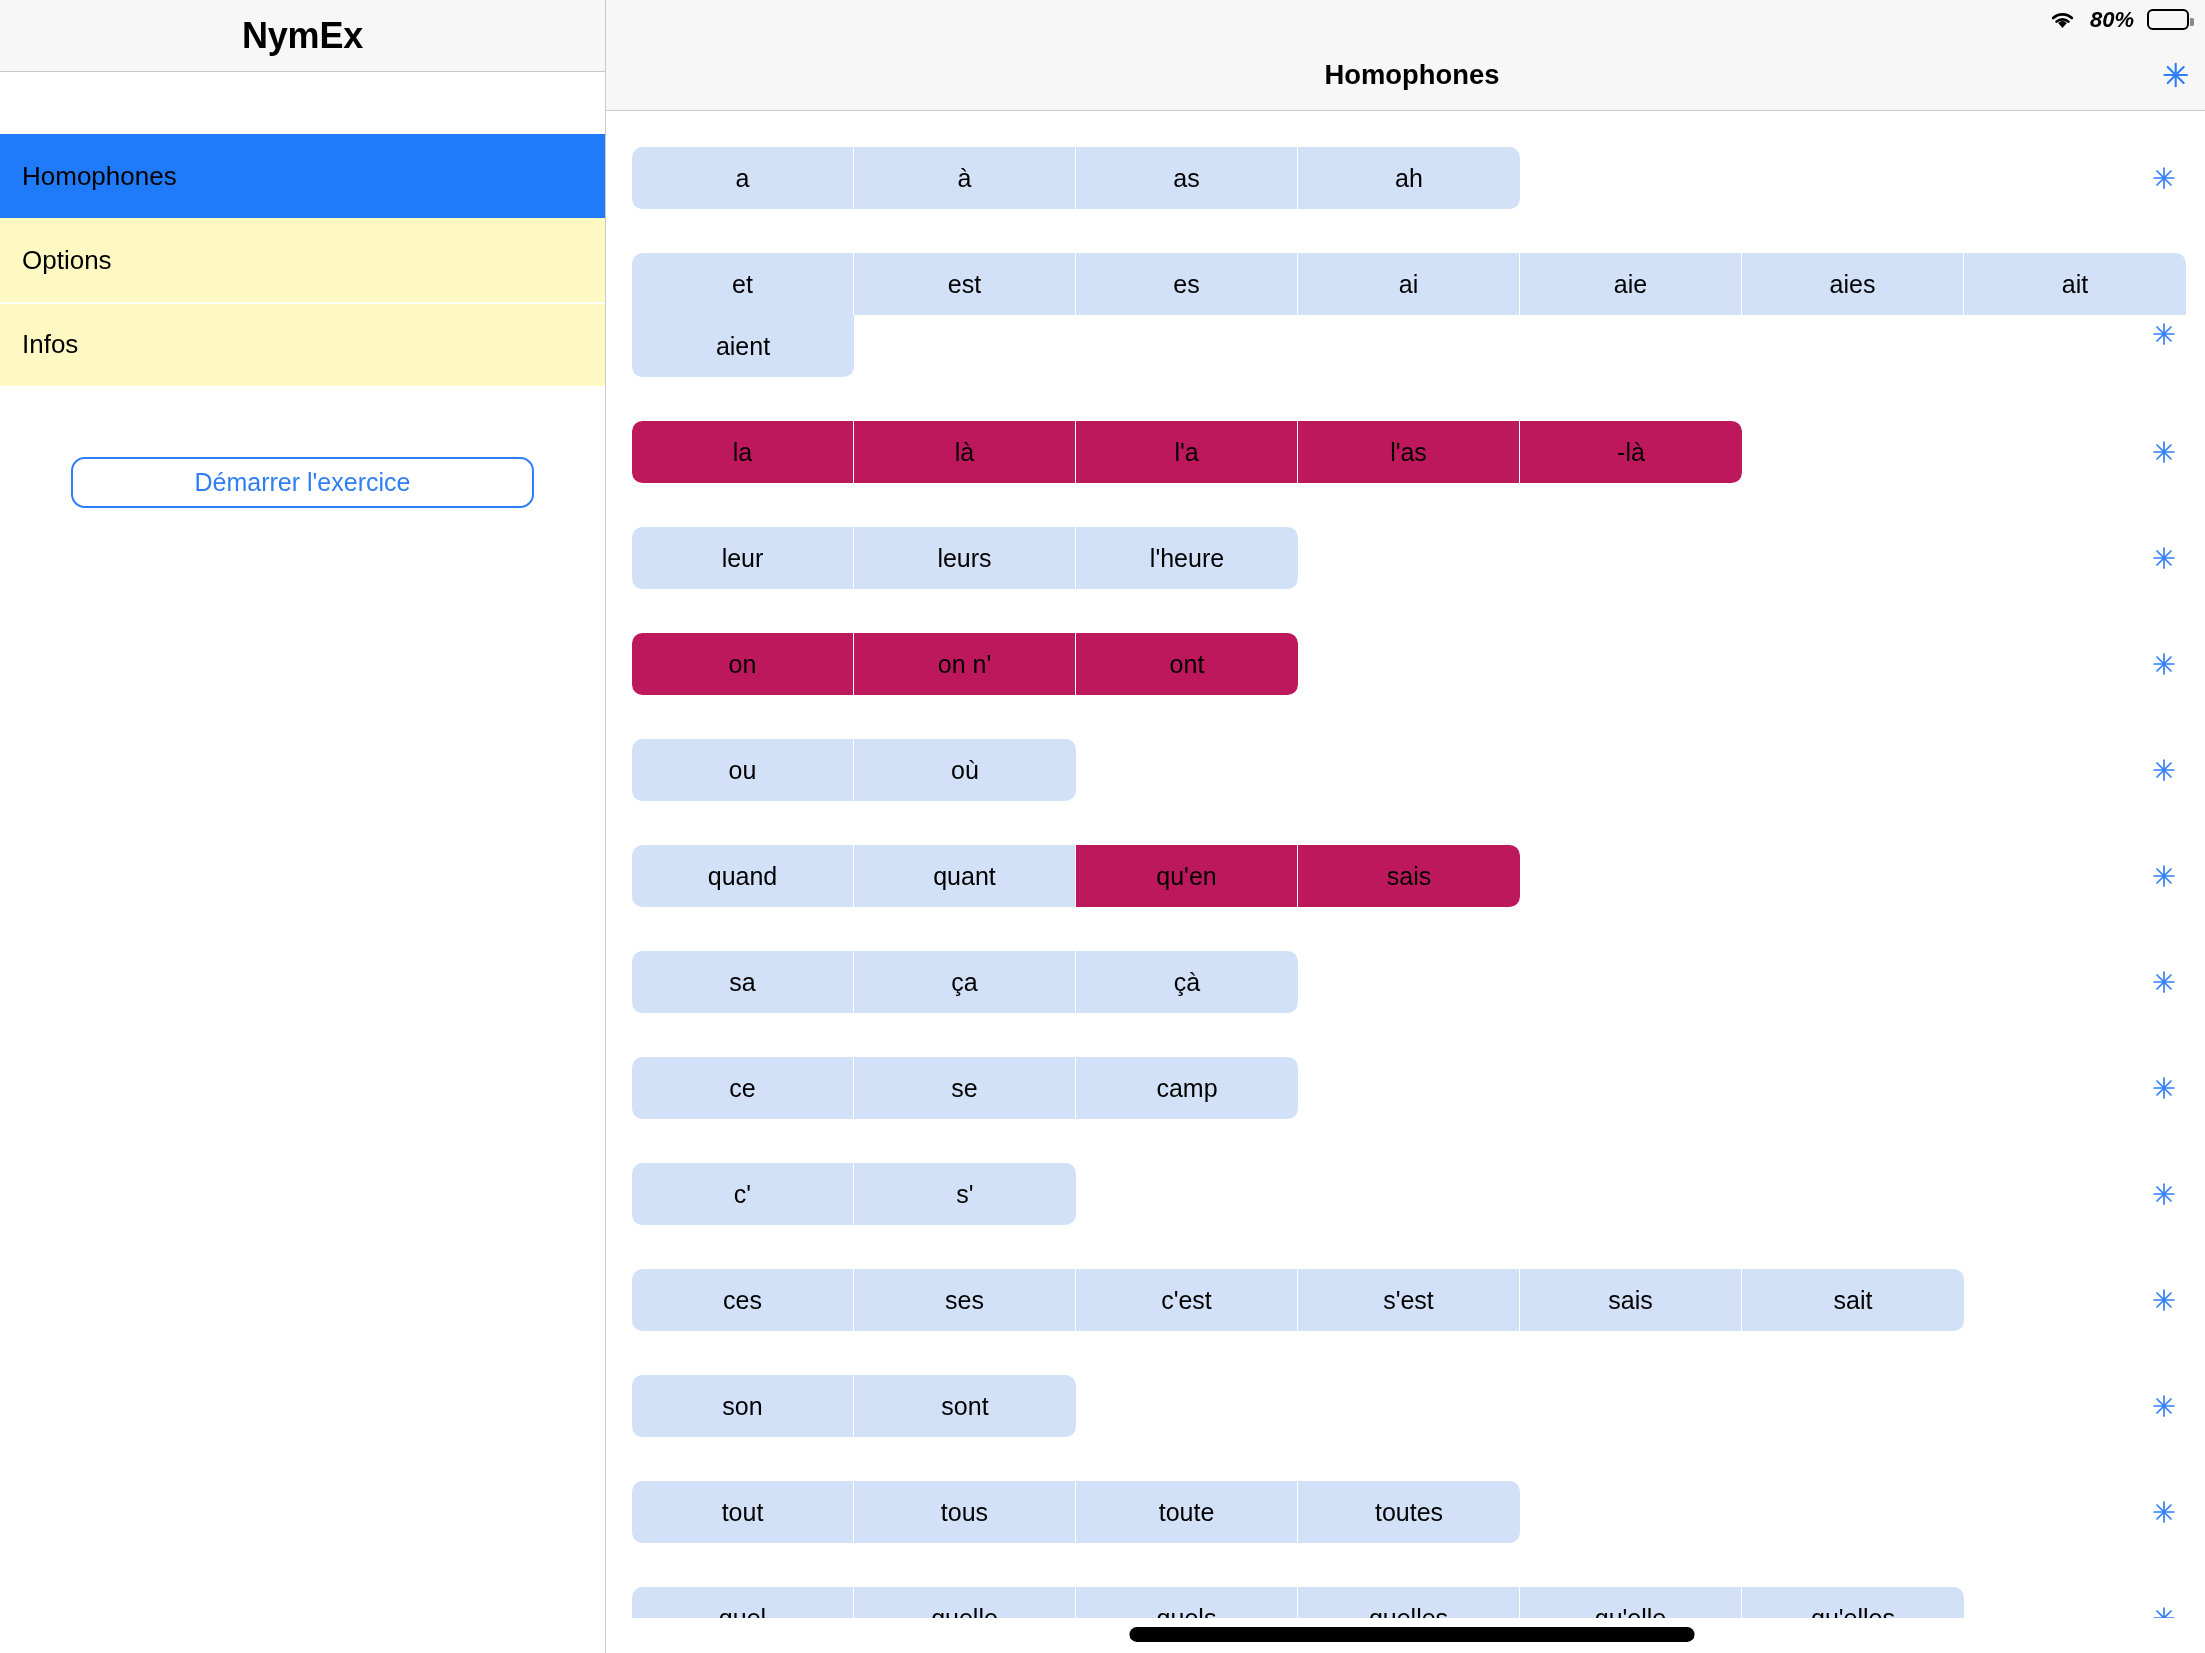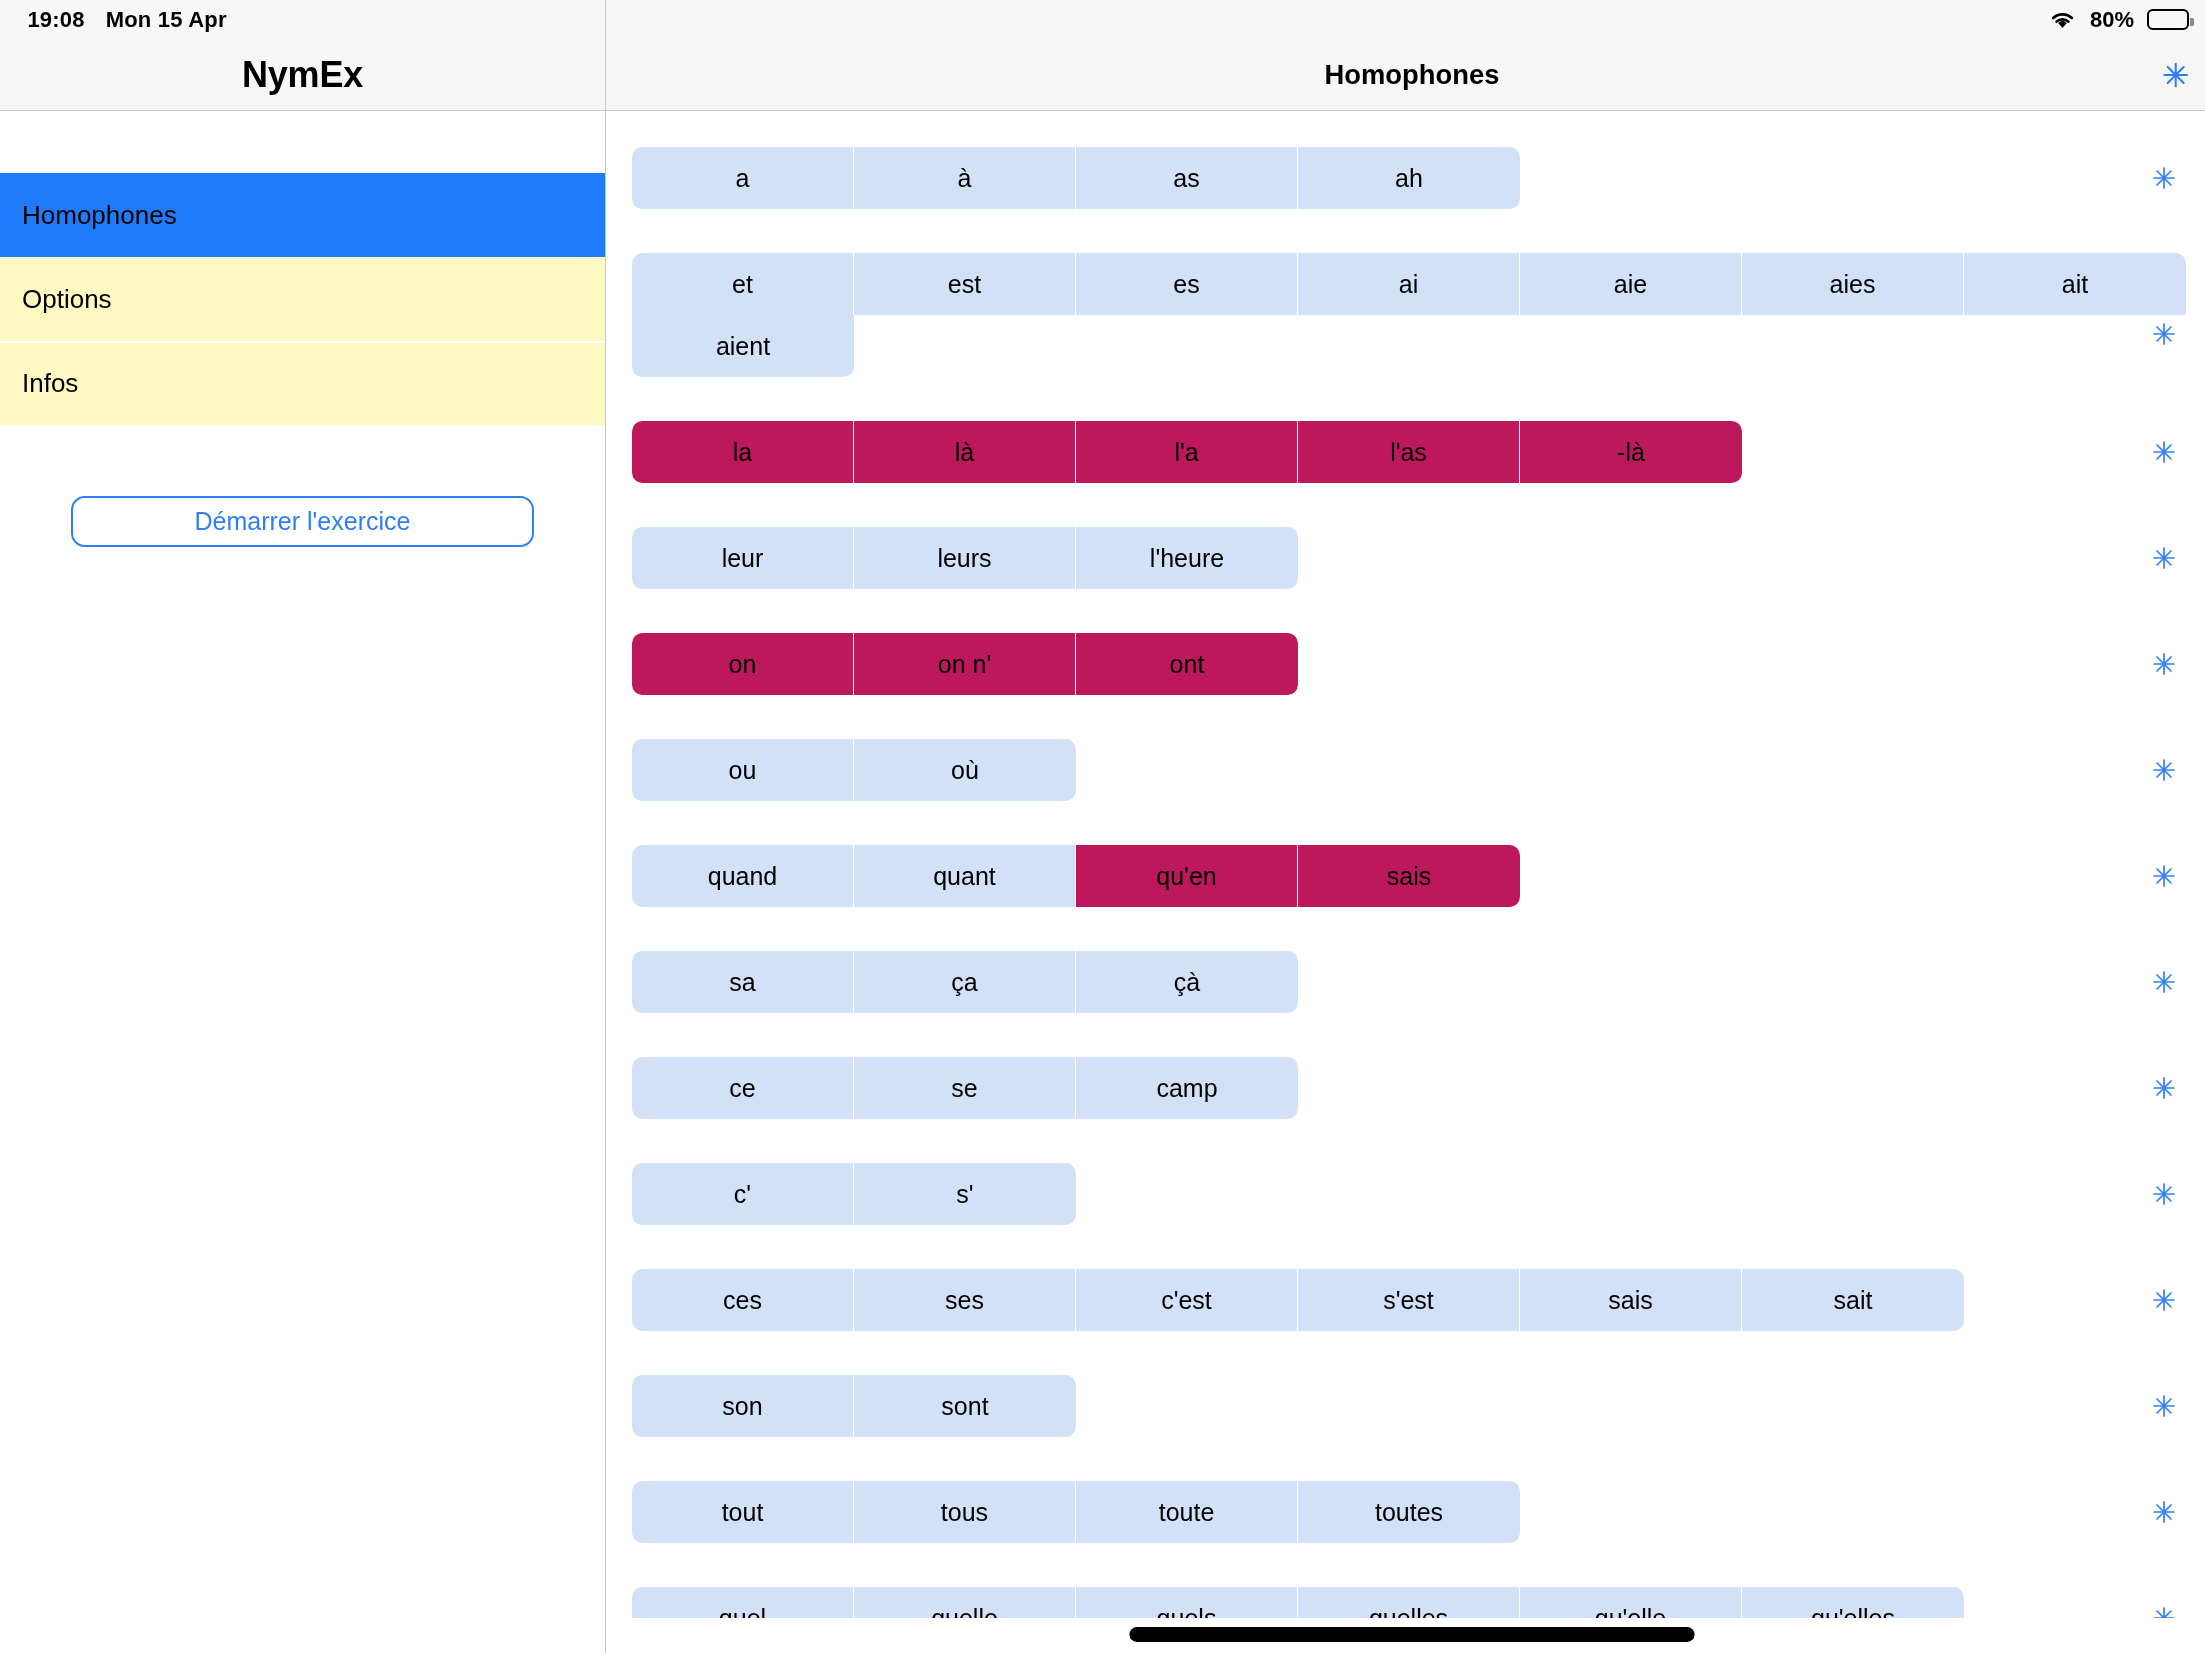--- a/index.html
+++ b/index.html
@@ -116,21 +116,21 @@
   .main-status {
     height: 39px;
     background: #f7f7f7;
     display: flex;
     align-items: center;
     justify-content: flex-end;
     padding-right: 29px;
     gap: 13px;
   }
   .wifi-icon { width: 29px; height: 21px; display: block; }
-  .battery-pct { font-size: 22px; font-weight: 600; color: #000; }
+  .battery-pct { font-size: 22px; font-weight: 600; color: #000; font-style: italic; }
   .battery {
     width: 42px; height: 21px;
     border: 2.4px solid #000;
     border-radius: 5.7px;
     position: relative;
     padding: 2.4px;
   }
   .battery::after {
     content: "";
     position: absolute;
@@ -216,24 +216,20 @@
     z-index: 50;
   }
 </style>
 </head>
 <body>
 
 <div id="app">
 
   <div class="sidebar">
 
-    <div class="status-bar">
-      <span class="status-time">19:08</span>
-      <span class="status-date">Mon 15 Apr</span>
-    </div>
 
     <div class="sidebar-header">
       <span class="sidebar-title">NymEx</span>
     </div>
 
     <div class="sidebar-gap"></div>
 
     <div class="sidebar-list">
       <div class="sidebar-item selected">
         <span>Homophones</span>

